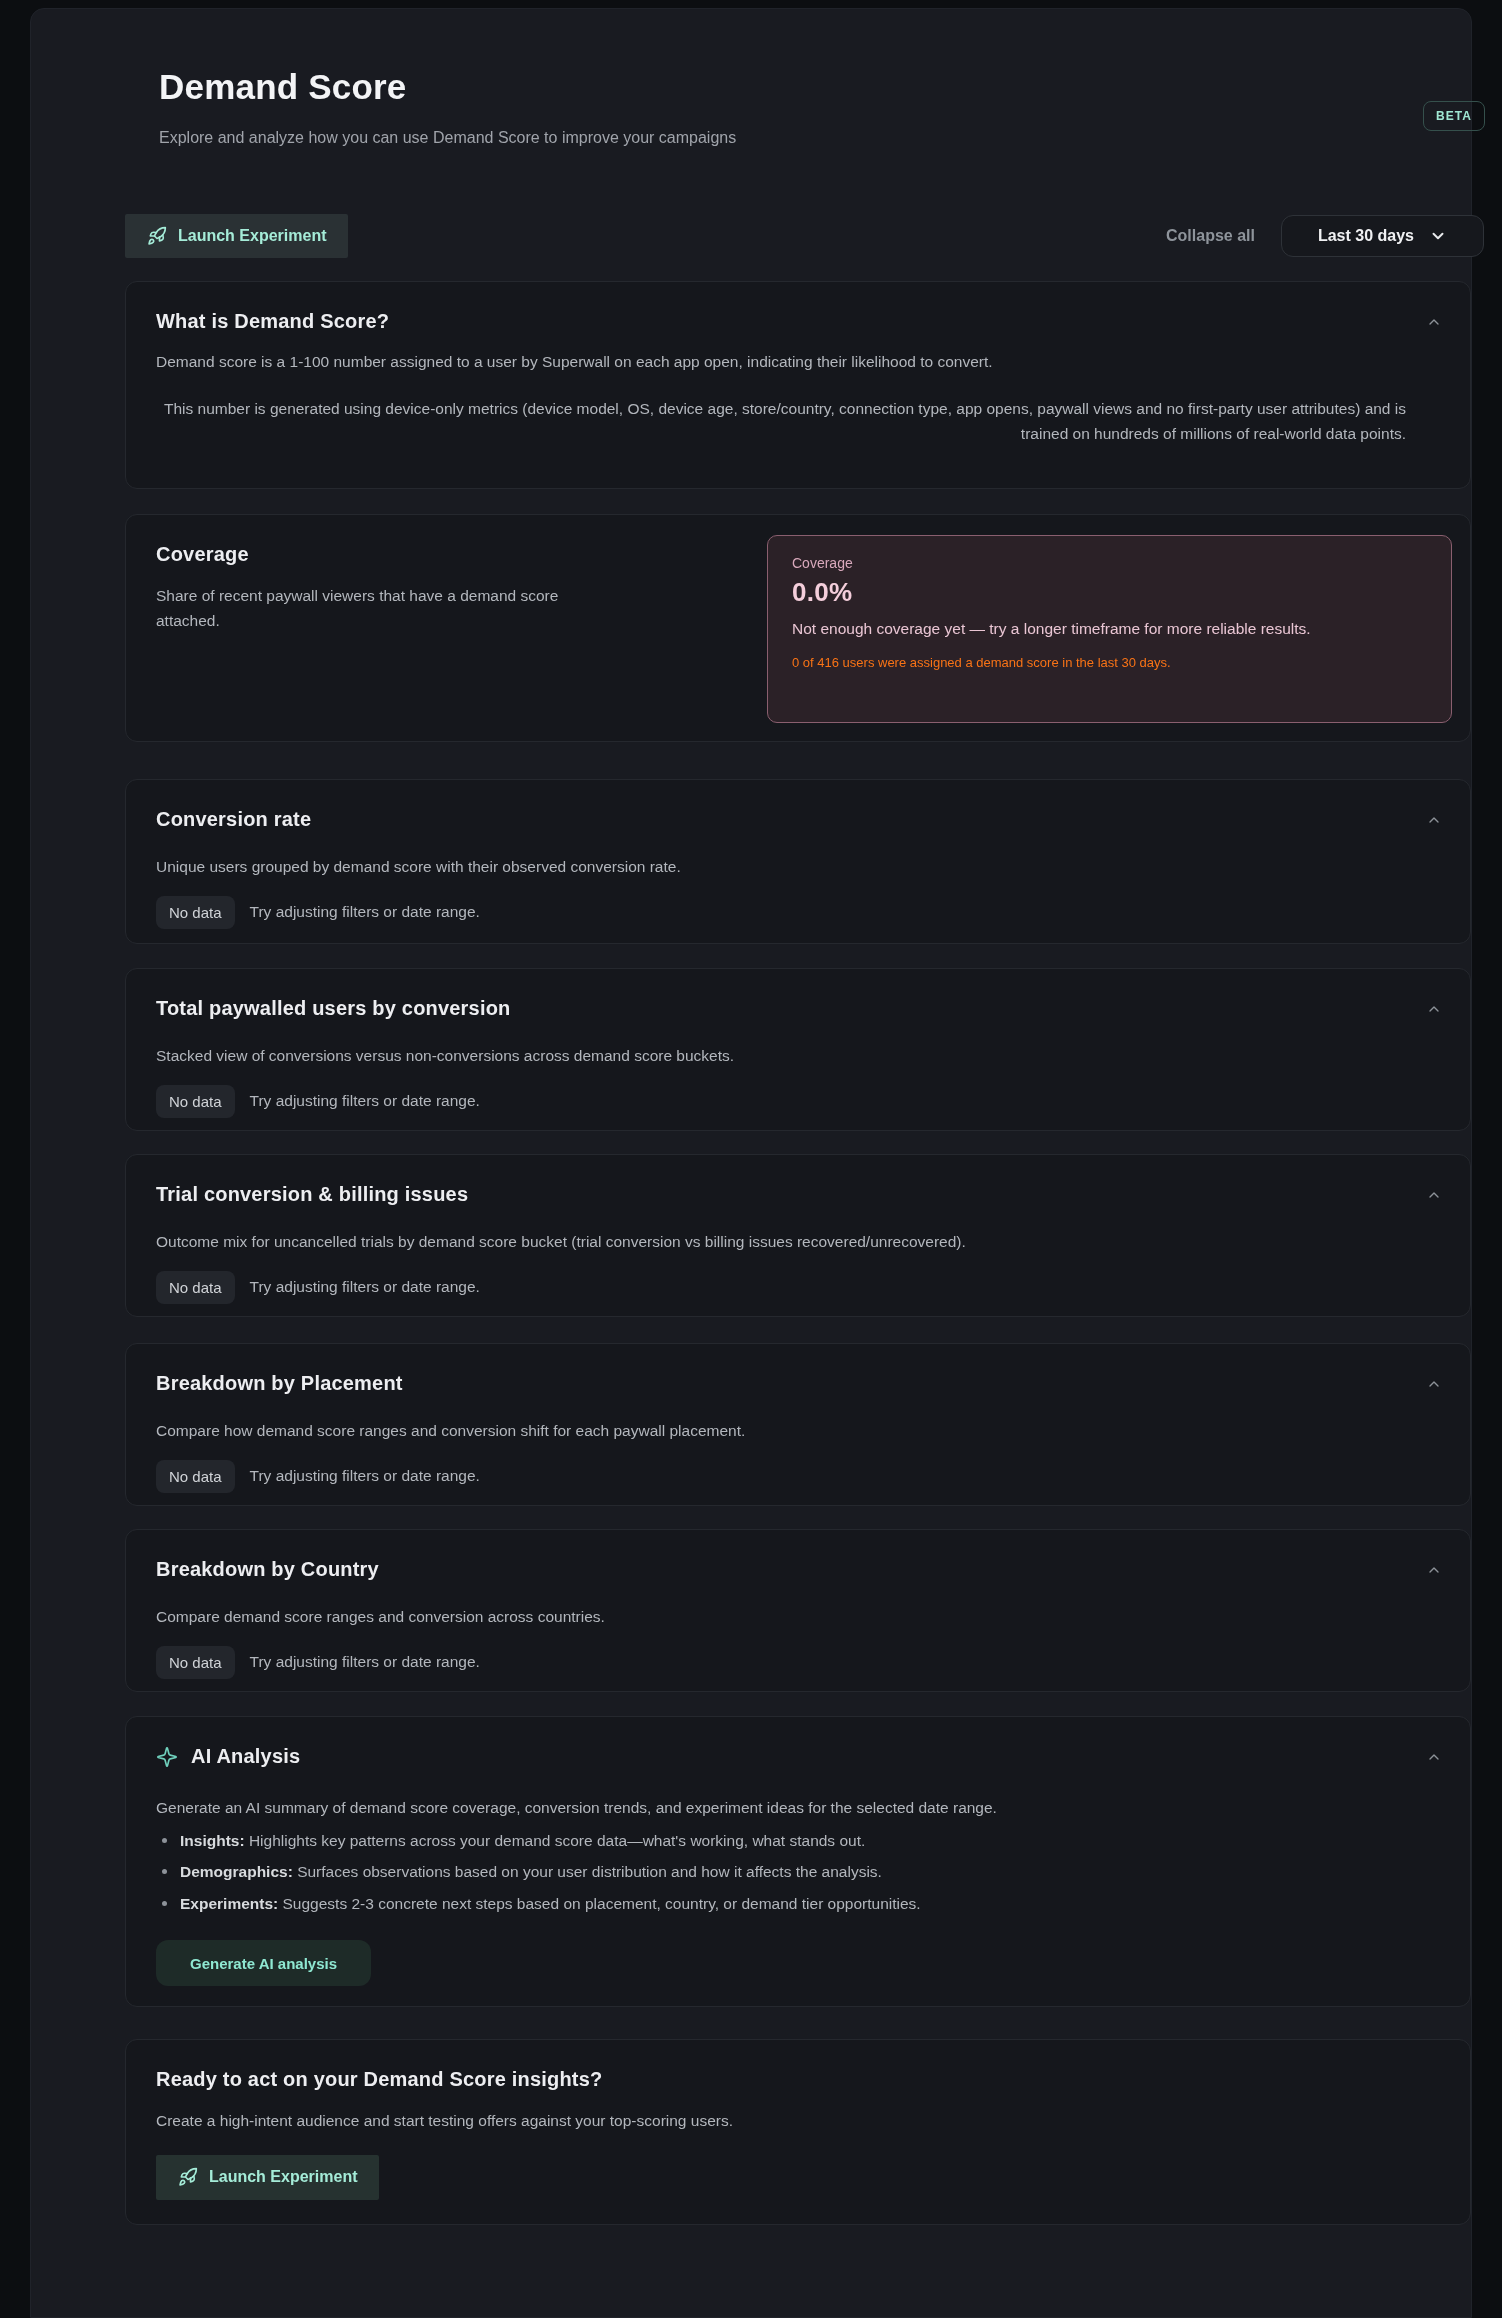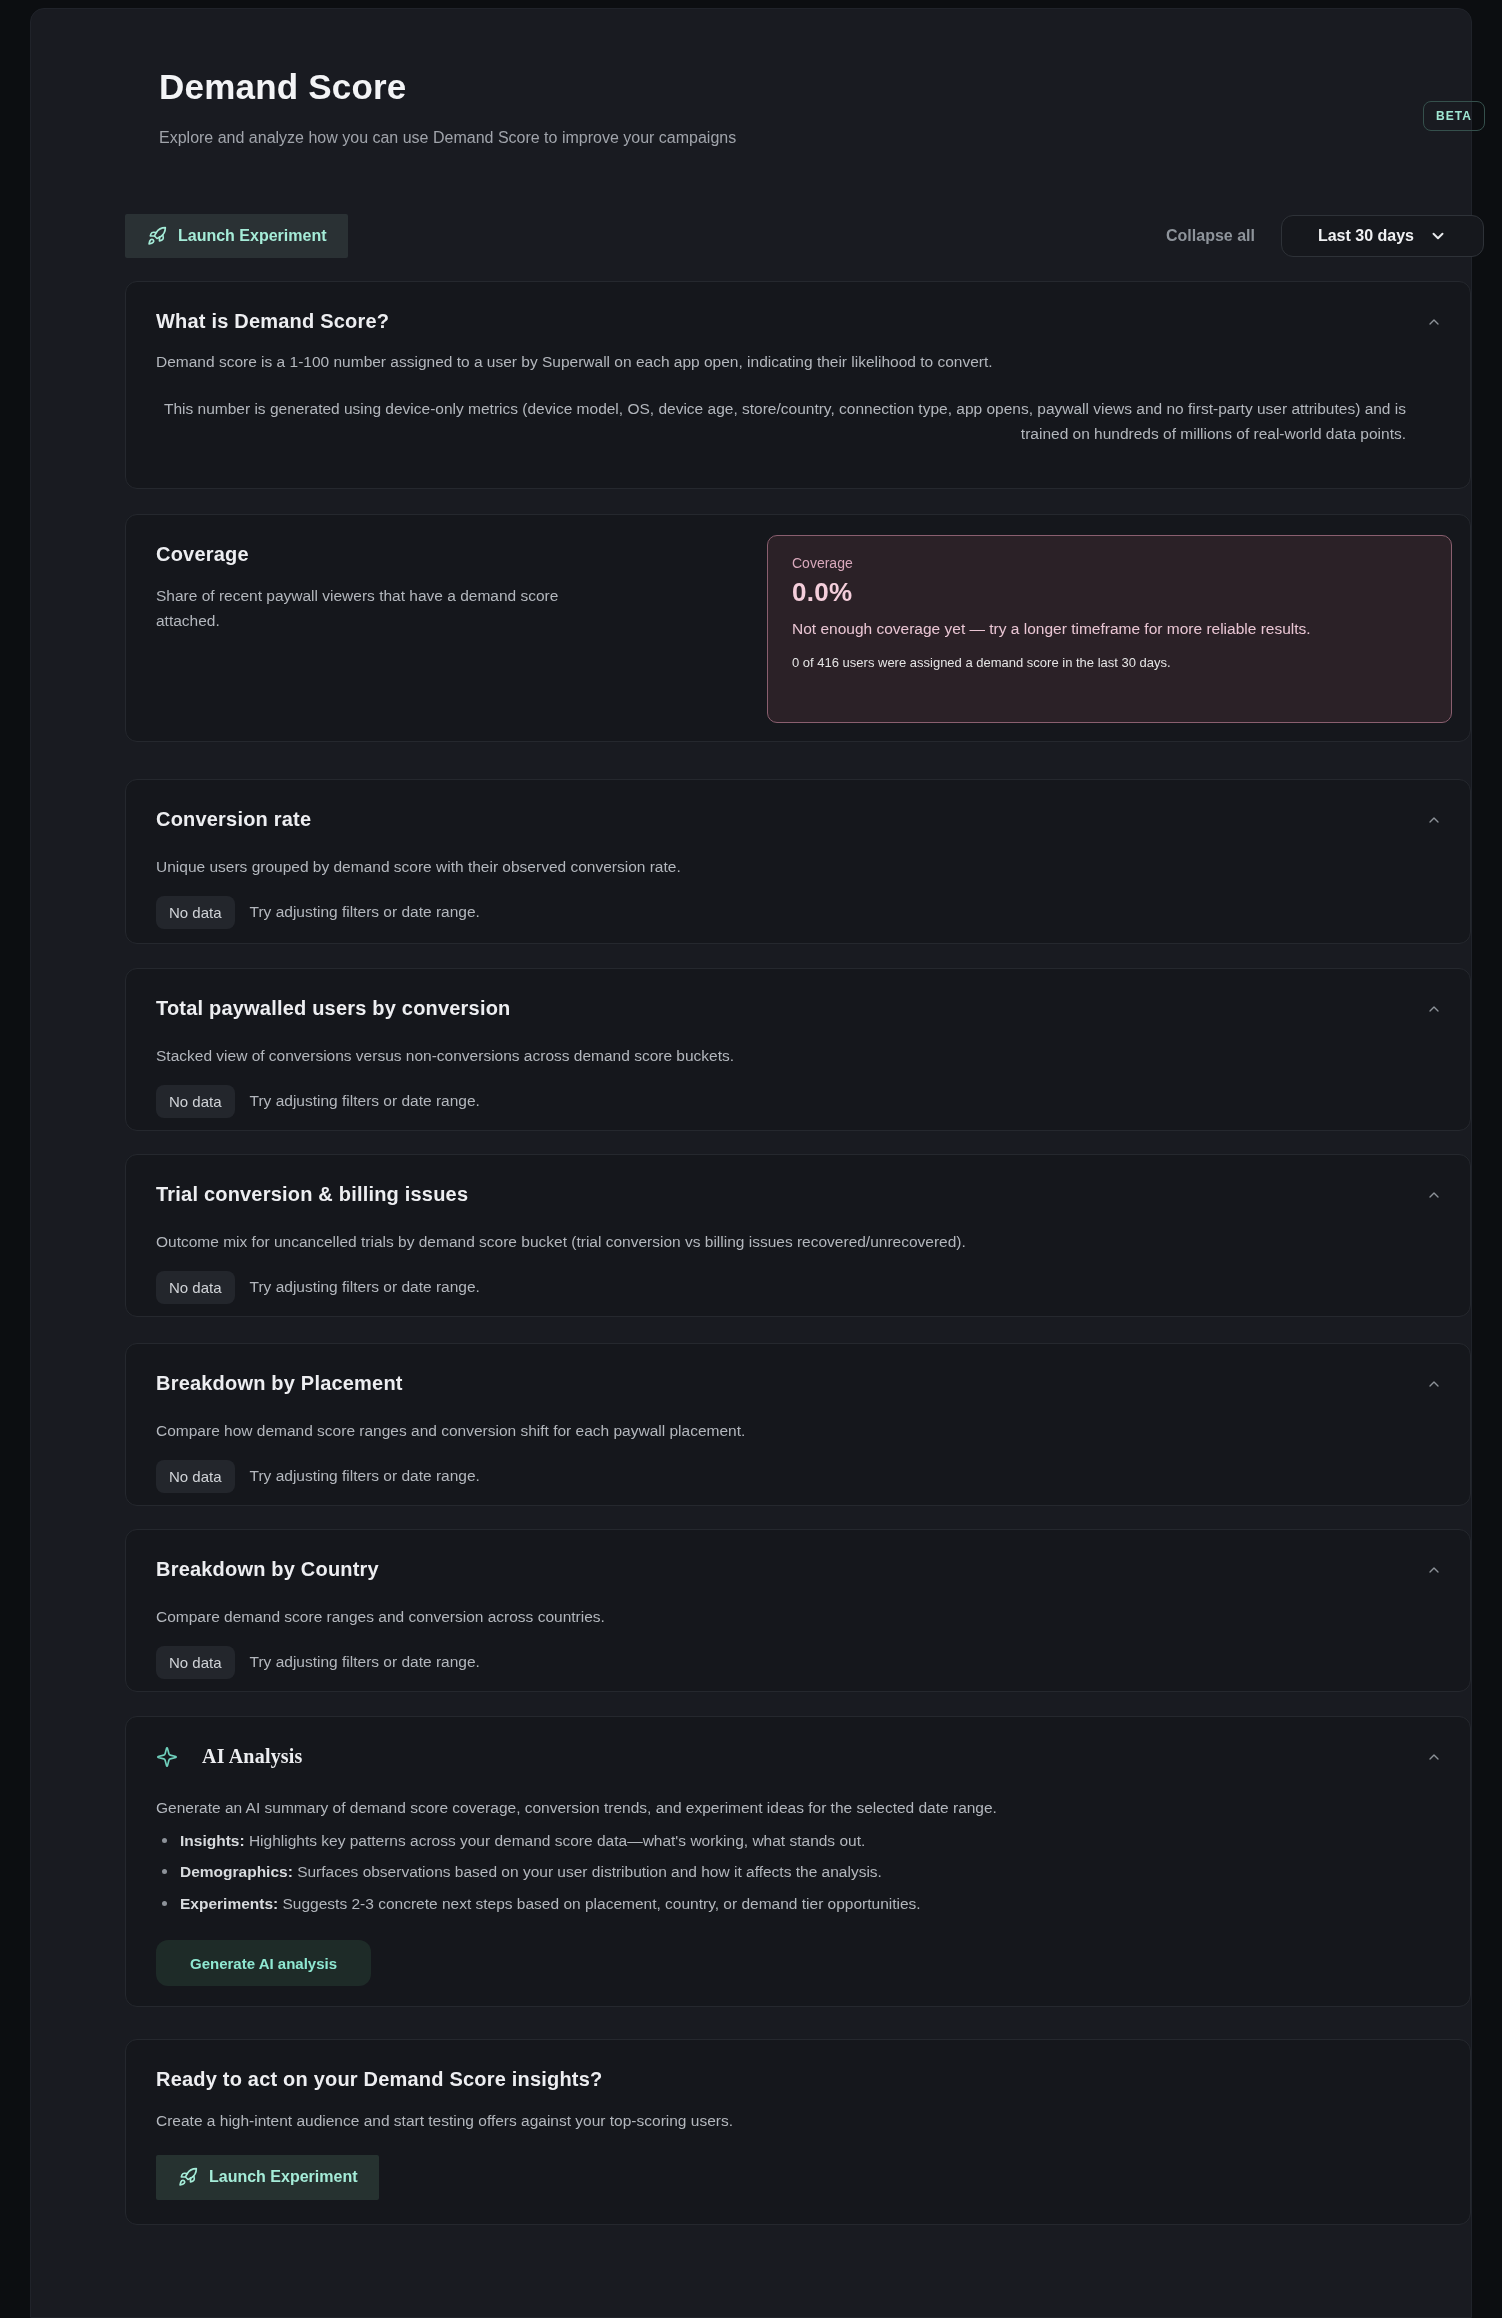--- a/index.html
+++ b/index.html
@@ -88,31 +88,31 @@
   .cov-left .card-desc { margin-top: 18px; }
   .cov-panel {
     position: absolute; left: 641px; top: 20px;
     width: 685px; height: 188px;
     background: #2b2127; border: 1px solid #8a5f6f; border-radius: 10px;
     padding: 19px 24px;
   }
   .cov-label { font-size: 14px; color: #d9a9bc; }
   .cov-value { font-size: 26px; font-weight: 700; color: #f4cedb; margin-top: 6px; letter-spacing: .3px; }
   .cov-msg { font-size: 15.5px; color: #eac6d4; line-height: 1.5; margin-top: 9px; max-width: 540px; }
-  .cov-foot { font-size: 13px; color: #e5e5e5; margin-top: 15px; }
+  .cov-foot { font-size: 13px; color: #f97316; margin-top: 15px; }
   
   #card-nd-0 { top: 770px;  height: 165px; }
   #card-nd-1 { top: 959px;  height: 163px; }
   #card-nd-2 { top: 1145px; height: 163px; }
   #card-nd-3 { top: 1334px; height: 163px; }
   #card-nd-4 { top: 1520px; height: 163px; }
   .nd-desc { margin-top: 24px; }
   
   #card-ai { top: 1707px; height: 291px; }
-  .ai-title-row { display: flex; align-items: center; gap: 24px; font-family: Liberation Serif, serif; }
+  .ai-title-row { display: flex; align-items: center; gap: 13px; }
   .ai-title-row svg { color: #6fd1bd; }
   #card-ai .card-desc.intro { margin-top: 28px; }
   .ai-bullets { list-style: none; margin-top: 2px; }
   .ai-bullets li {
     display: flex; align-items: baseline; gap: 13px;
     font-size: 15.5px; color: #b3b7bd; line-height: 1.45; margin-top: 9px;
   }
   .ai-bullets .dot {
     width: 5px; height: 5px; border-radius: 50%; background: #8d9299;
     flex: 0 0 auto; position: relative; top: -3px; margin-left: 6px;

